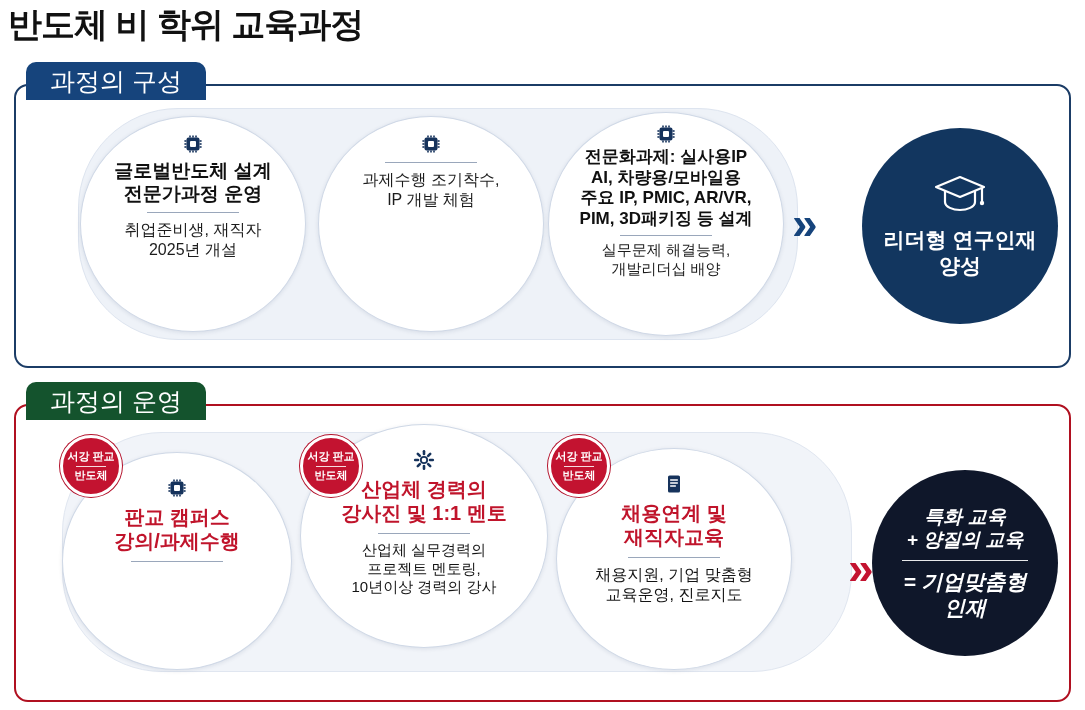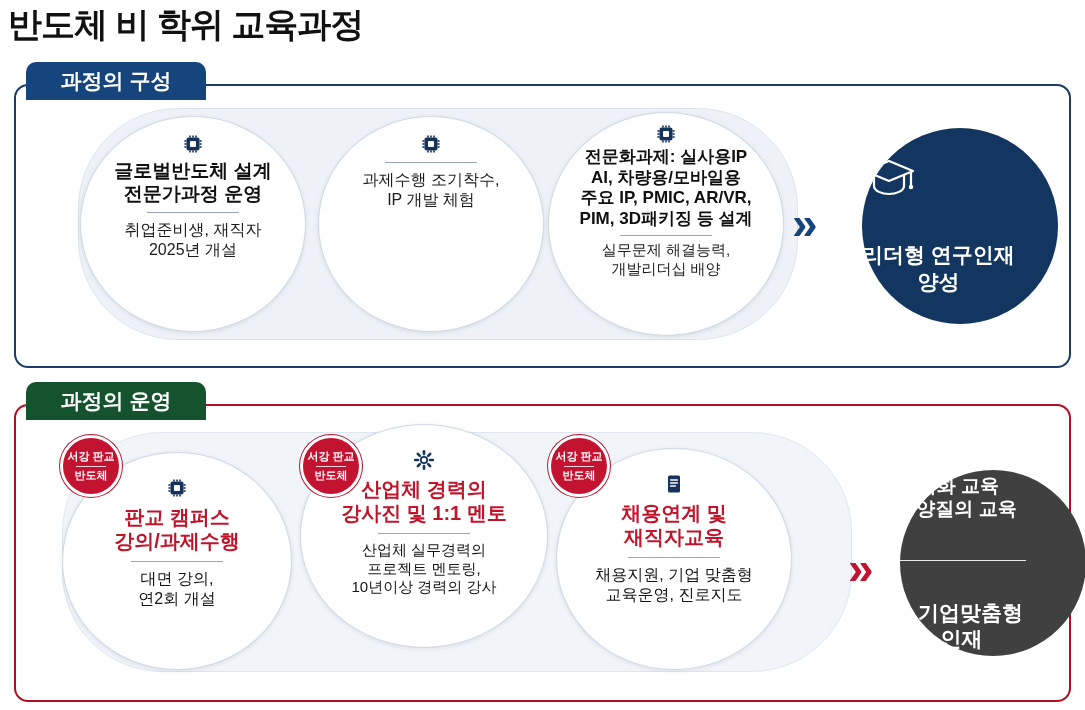--- a/index.html
+++ b/index.html
@@ -52,22 +52,22 @@
     width: 1057px;
     height: 298px;
     border: 2px solid #b01020;
   }
 
   .panel-tab {
     position: absolute;
     height: 38px;
     border-radius: 10px 10px 0 0;
     color: #ffffff;
-    font-size: 21px;
-    font-weight: bold;
+    font-size: 25px;
+    font-weight: normal;
     display: flex;
     align-items: center;
     justify-content: center;
     padding: 0 22px;
     letter-spacing: 0px;
     box-sizing: border-box;
   }
   .tab-1 {
     left: 26px;
     top: 62px;
@@ -209,40 +209,40 @@
   }
   .arrow-1 { left: 792px; top: 200px; color: #16447c; }
   .arrow-2 { left: 848px; top: 545px; color: #c31330; }
 
   
   .result {
     position: absolute;
     border-radius: 50%;
     display: flex;
     flex-direction: column;
-    align-items: flex-start;
+    align-items: center;
     justify-content: center;
     text-align: center;
     color: #ffffff;
     box-sizing: border-box;
-    gap: 31px;
   }
   .result-1 {
     left: 862px;
     top: 128px;
     width: 196px;
     height: 196px;
     background: #12365f;
   }
   .result-2 {
-    left: 900px;
+    left: 872px;
     top: 470px;
     width: 186px;
     height: 186px;
-    background: #404040;
+    background: #0f172a;
+    font-style: italic;
   }
   .result .cap {
     margin-top: 8px;
     font-size: 21px;
     font-weight: bold;
     line-height: 1.25;
     white-space: pre-line;
   }
   .result-2 .cap { font-size: 19px; margin-top: 0; }
   .result-2 .rline {
@@ -392,22 +392,20 @@
             <line x1="2.4" y1="14" x2="4.5" y2="14"></line>
           <line x1="17.5" y1="8" x2="19.6" y2="8"></line>
             <line x1="17.5" y1="11" x2="19.6" y2="11"></line>
             <line x1="17.5" y1="14" x2="19.6" y2="14"></line>
         </g>
       </svg>
     </div>
     <div class="head">판교 캠퍼스
 강의/과제수행</div>
     <div class="rule"></div>
-    <div class="sub">대면 강의,
-연2회 개설</div>
   </div>
 
   <div class="node m2">
     <div class="chip ico">
       <svg width="22" height="22" viewBox="0 0 22 22">
         <circle cx="11" cy="11" r="3.2" fill="none" stroke="#16335c" stroke-width="1.8"></circle>
         <g stroke="#16335c" stroke-width="2.6" stroke-linecap="round">
           <line x1="11" y1="2.2" x2="11" y2="5.0"></line>
           <line x1="11" y1="17.0" x2="11" y2="19.8"></line>
           <line x1="2.2" y1="11" x2="5.0" y2="11"></line>

